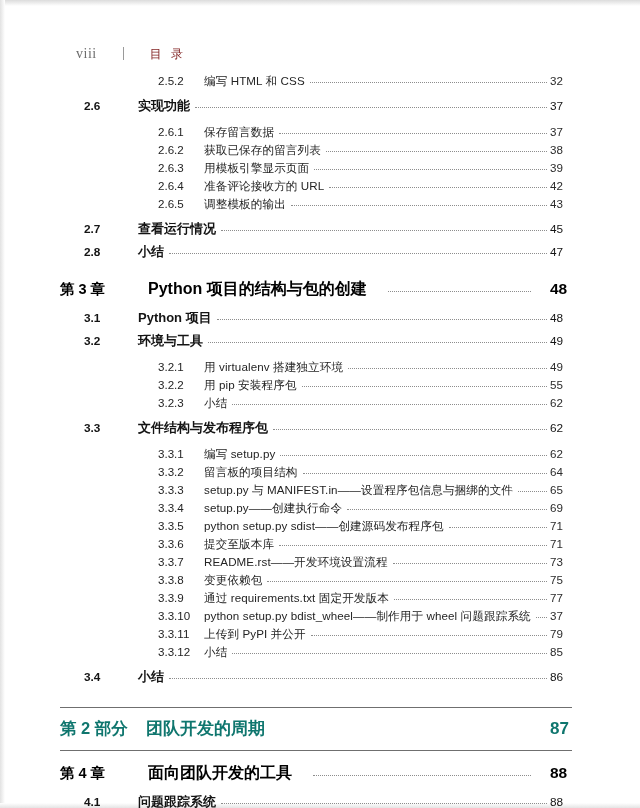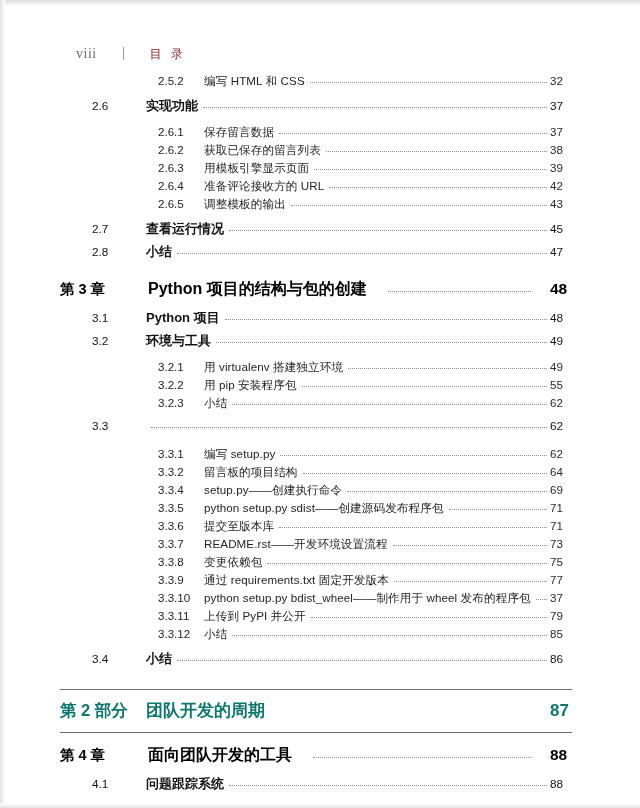--- a/index.html
+++ b/index.html
@@ -113,21 +113,21 @@
   .lvl3 .title { letter-spacing: 0.1px; }
   .lvl3 .pg { font-size: 11.6px; color: #2b2b2b; }
 
   
   .lvl2 {
     font-size: 13px;
     font-weight: bold;
     height: 23px;
     color: #141414;
   }
-  .lvl2 .num { width: 54px; margin-left: 32px; font-weight: normal; font-size: 11.8px; }
+  .lvl2 .num { width: 54px; margin-left: 24px; font-weight: bold; font-size: 11.8px; }
   .lvl2 .pg { font-weight: normal; font-size: 11.8px; }
   .lvl2 .leader { border-bottom-color: #8d8d8d; }
 
   
   .chapter {
     font-size: 15.5px;
     font-weight: bold;
     height: 30px;
     color: #000000;
     margin-top: 4px;
@@ -267,37 +267,44 @@
       </div>
       <div class="row lvl3">
         <span class="num">3.2.3</span>
         <span class="title">小结</span>
         <span class="leader"></span>
         <span class="pg">62</span>
       </div>
       <div class="gap-sm"></div>
       <div class="row lvl2">
         <span class="num">3.3</span>
+        <span class="title">文件结构与发布程序包</span>
         <span class="leader"></span>
         <span class="pg">62</span>
       </div>
       <div class="gap-sm"></div>
       <div class="row lvl3">
         <span class="num">3.3.1</span>
         <span class="title">编写 setup.py</span>
         <span class="leader"></span>
         <span class="pg">62</span>
       </div>
       <div class="row lvl3">
         <span class="num">3.3.2</span>
         <span class="title">留言板的项目结构</span>
         <span class="leader"></span>
         <span class="pg">64</span>
       </div>
       <div class="row lvl3">
+        <span class="num">3.3.3</span>
+        <span class="title">setup.py 与 MANIFEST.in——设置程序包信息与捆绑的文件</span>
+        <span class="leader"></span>
+        <span class="pg">65</span>
+      </div>
+      <div class="row lvl3">
         <span class="num">3.3.4</span>
         <span class="title">setup.py——创建执行命令</span>
         <span class="leader"></span>
         <span class="pg">69</span>
       </div>
       <div class="row lvl3">
         <span class="num">3.3.5</span>
         <span class="title">python setup.py sdist——创建源码发布程序包</span>
         <span class="leader"></span>
         <span class="pg">71</span>
@@ -321,21 +328,21 @@
         <span class="pg">75</span>
       </div>
       <div class="row lvl3">
         <span class="num">3.3.9</span>
         <span class="title">通过 requirements.txt 固定开发版本</span>
         <span class="leader"></span>
         <span class="pg">77</span>
       </div>
       <div class="row lvl3">
         <span class="num">3.3.10</span>
-        <span class="title">python setup.py bdist_wheel——制作用于 wheel 发布的程序包</span>
+        <span class="title">python setup.py bdist_wheel——制作用于 wheel 问题跟踪系统</span>
         <span class="leader"></span>
         <span class="pg">37</span>
       </div>
       <div class="row lvl3">
         <span class="num">3.3.11</span>
         <span class="title">上传到 PyPI 并公开</span>
         <span class="leader"></span>
         <span class="pg">79</span>
       </div>
       <div class="row lvl3">

